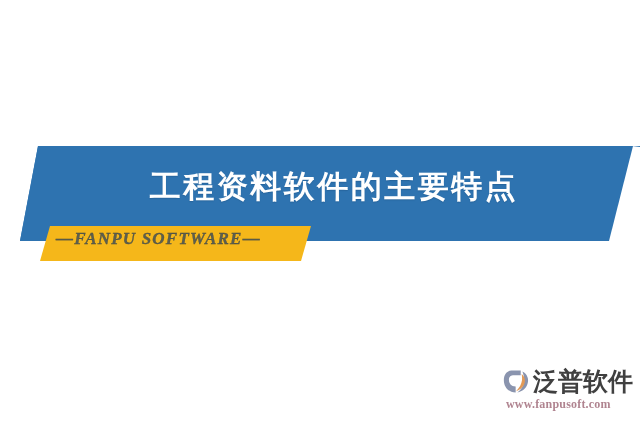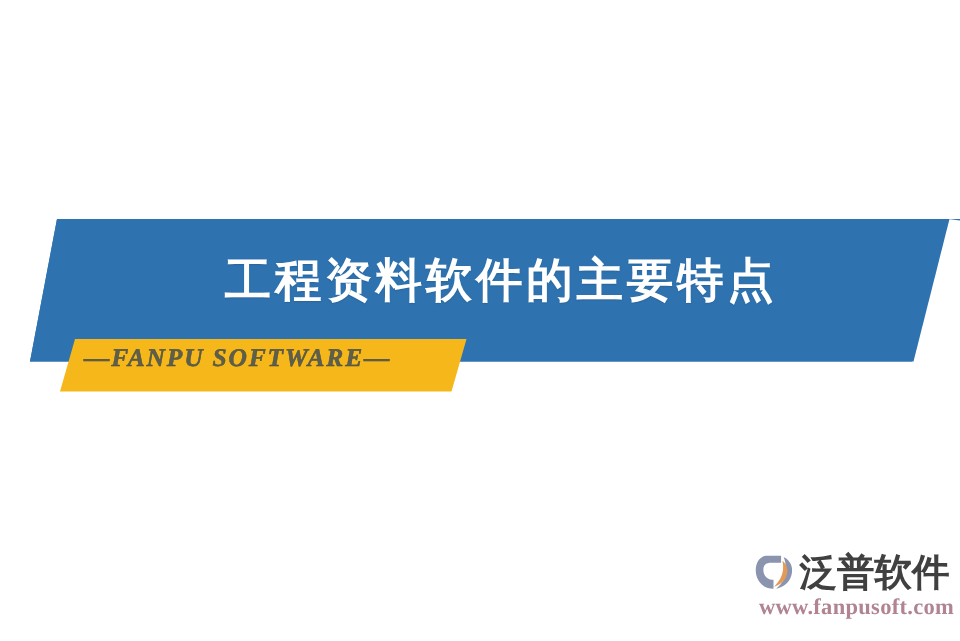--- a/index.html
+++ b/index.html
@@ -106,21 +106,21 @@
     line-height: 27px;
     letter-spacing: 0px;
     white-space: nowrap;
   }
   #logo-url {
     position: absolute;
     left: 3px;
     top: 31px;
     color: #b08490;
     font-family: "Liberation Serif", "DejaVu Serif", serif;
-    font-size: 15px;
+    font-size: 12px;
     font-weight: 700;
     letter-spacing: 0.2px;
     white-space: nowrap;
     text-align: right;
   }
 </style>
 </head>
 <body>
 
 <div id="slide">

